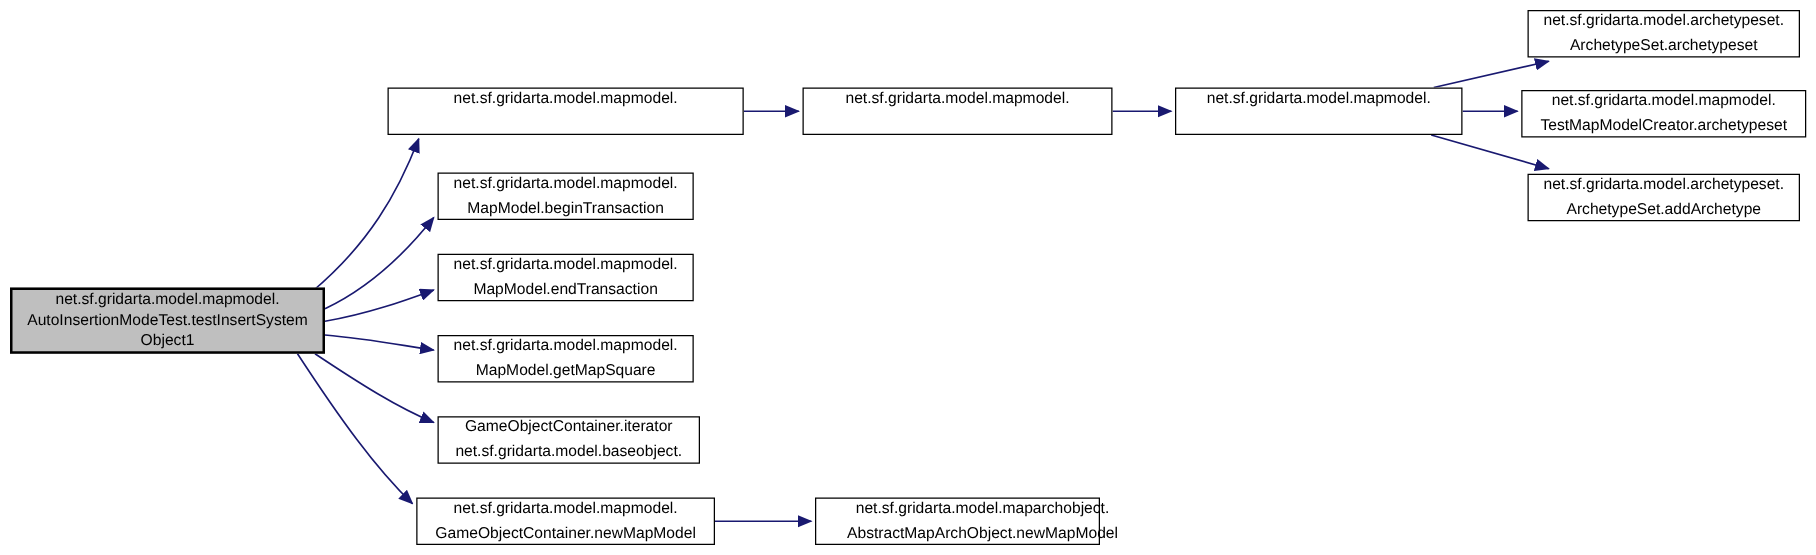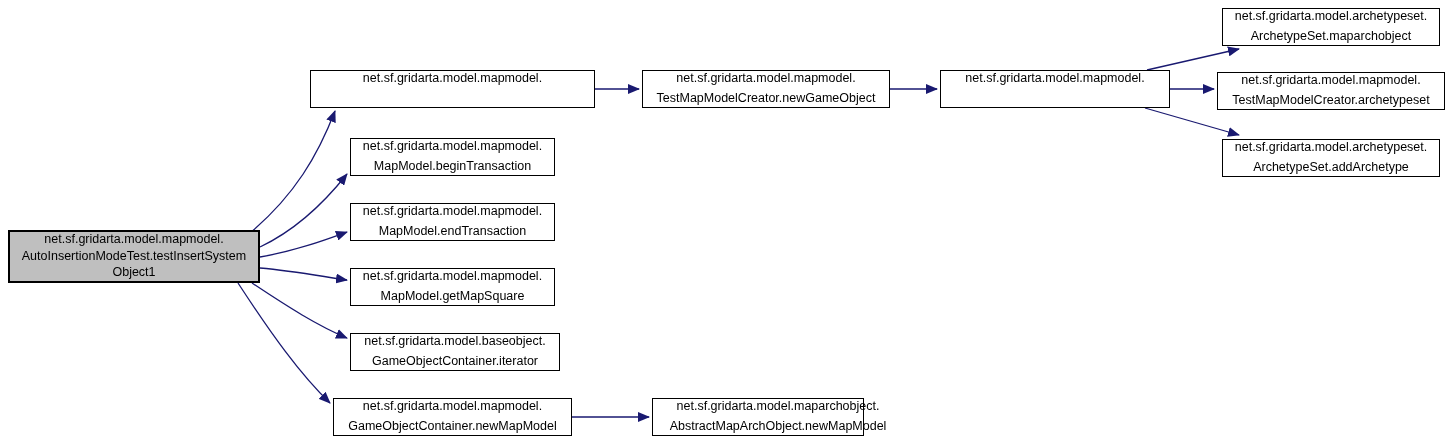--- a/index.html
+++ b/index.html
@@ -72,30 +72,29 @@
     <span>AutoInsertionModeTest.testInsertSystem</span>
     <span>Object1</span>
   </div>
 
   <div class="node" style="left:310px; top:70px; width:285px; height:38px;">
     <span>net.sf.gridarta.model.mapmodel.</span>
   </div>
 
   <div class="node" style="left:642px; top:70px; width:248px; height:38px;">
     <span>net.sf.gridarta.model.mapmodel.</span>
-    <span>TestMapModelCreator.newGameObject</span>
   </div>
 
   <div class="node" style="left:940px; top:70px; width:230px; height:38px;">
     <span>net.sf.gridarta.model.mapmodel.</span>
   </div>
 
   <div class="node" style="left:1222px; top:8px; width:218px; height:38px;">
     <span>net.sf.gridarta.model.archetypeset.</span>
-    <span>ArchetypeSet.maparchobject</span>
+    <span>ArchetypeSet.archetypeset</span>
   </div>
 
   <div class="node" style="left:1217px; top:72px; width:228px; height:38px;">
     <span>net.sf.gridarta.model.mapmodel.</span>
     <span>TestMapModelCreator.archetypeset</span>
   </div>
 
   <div class="node" style="left:1222px; top:139px; width:218px; height:38px;">
     <span>net.sf.gridarta.model.archetypeset.</span>
     <span>ArchetypeSet.addArchetype</span>
@@ -110,27 +109,27 @@
     <span>net.sf.gridarta.model.mapmodel.</span>
     <span>MapModel.endTransaction</span>
   </div>
 
   <div class="node" style="left:350px; top:268px; width:205px; height:38px;">
     <span>net.sf.gridarta.model.mapmodel.</span>
     <span>MapModel.getMapSquare</span>
   </div>
 
   <div class="node" style="left:350px; top:333px; width:210px; height:38px;">
+    <span>GameObjectContainer.iterator</span>
     <span>net.sf.gridarta.model.baseobject.</span>
-    <span>GameObjectContainer.iterator</span>
   </div>
 
   <div class="node" style="left:333px; top:398px; width:239px; height:38px;">
     <span>net.sf.gridarta.model.mapmodel.</span>
     <span>GameObjectContainer.newMapModel</span>
   </div>
 
-  <div class="node" style="left:652px; top:398px; width:212px; height:38px;padding-left:40px;">
+  <div class="node" style="left:652px; top:398px; width:228px; height:38px;padding-left:40px;">
     <span>net.sf.gridarta.model.maparchobject.</span>
     <span>AbstractMapArchObject.newMapModel</span>
   </div>
 
 </div>
 
 </body></html>

